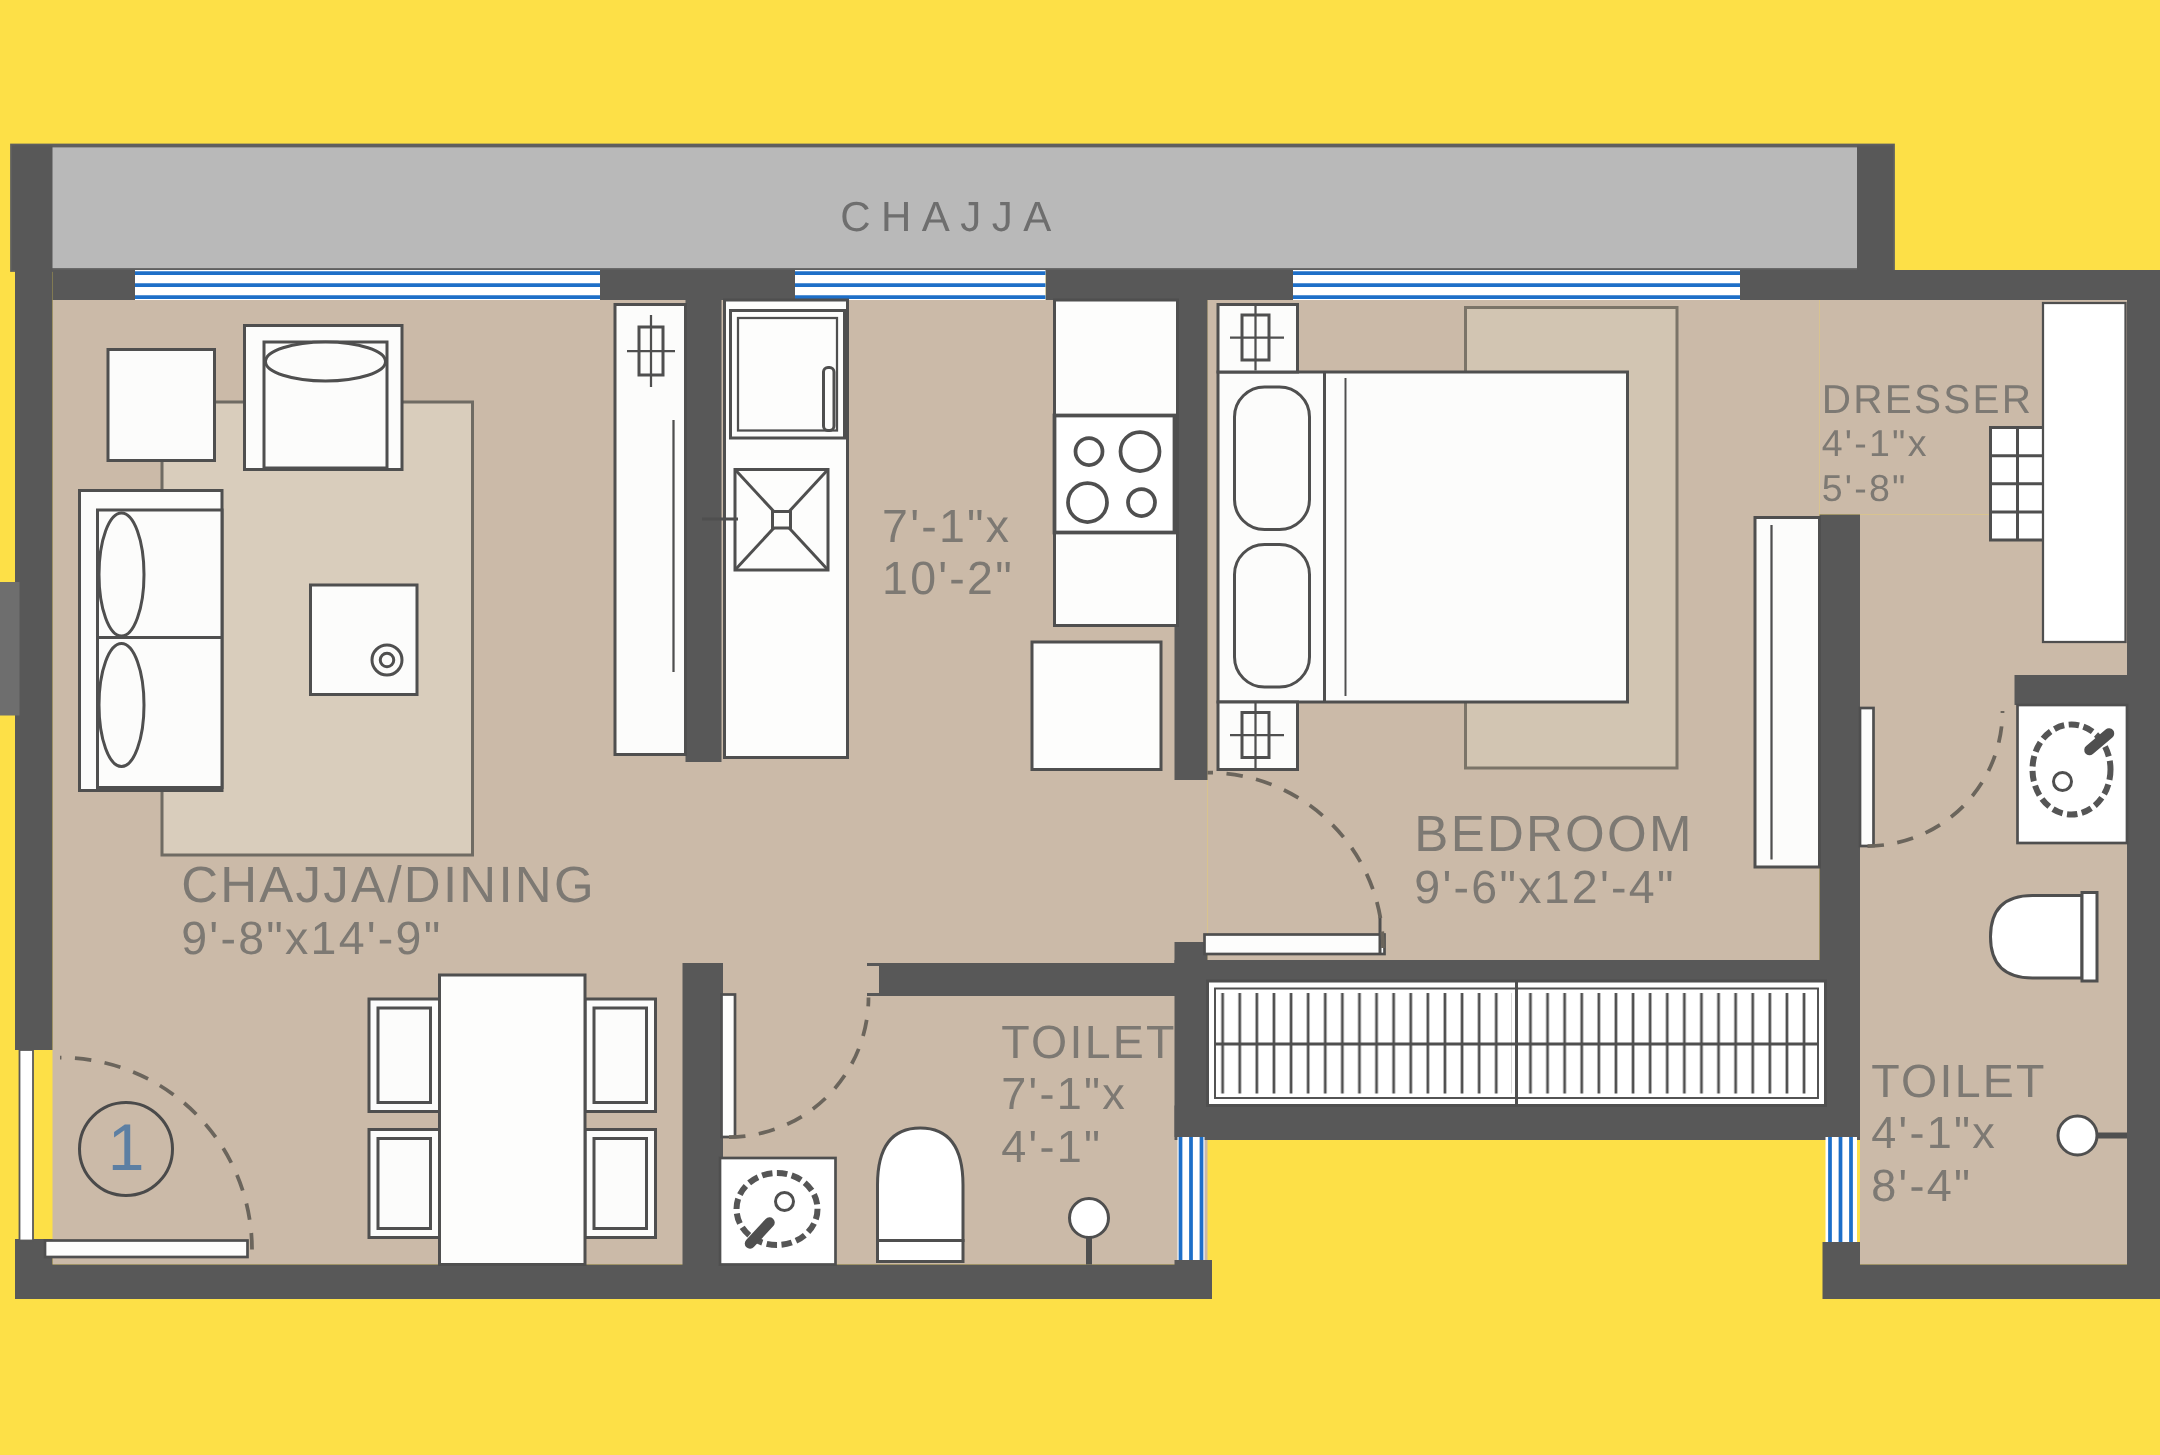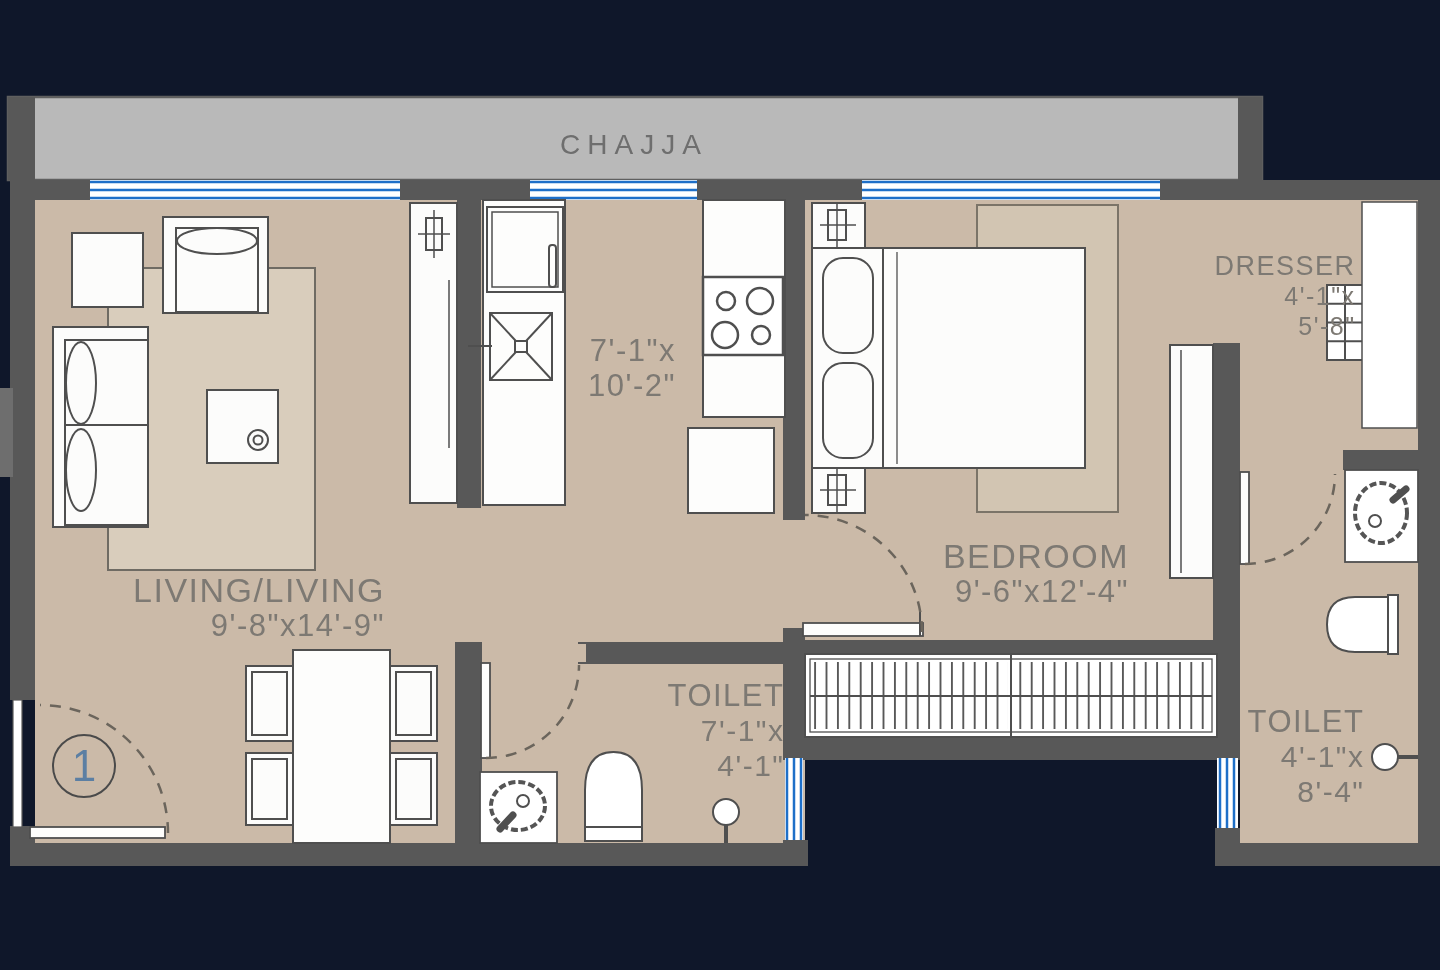--- a/index.html
+++ b/index.html
@@ -1,19 +1,19 @@
 <!DOCTYPE html>
 <html><head>
 <meta charset="utf-8">
 <style>
   html,body{margin:0;padding:0;background:#ffffff;}
-  #plan{position:relative;width:1440px;height:970px;background:#0f172a;overflow:hidden;
+  #plan{position:relative;width:1440px;height:970px;background:#fde047;overflow:hidden;
         font-family:"Liberation Sans",sans-serif;}
   #plan svg{position:absolute;left:0;top:0;}
-  .room-label{position:absolute;transform:translate(-50%,-50%);text-align:right;
+  .room-label{position:absolute;transform:translate(-50%,-50%);text-align:left;
               color:#7d7973;letter-spacing:1.5px;line-height:35px;white-space:nowrap;}
   .rn{font-size:34px;}
   .rd{font-size:31px;}
   .sm .rn{font-size:27px;}
   .sm .rd{font-size:25px;}
   .tl .rn{font-size:31px;}
   .tl .rd{font-size:30px;}
   .chajja-label{position:absolute;transform:translate(-50%,-50%);color:#6e6e6e;
                 font-size:28px;letter-spacing:7px;}
   .unit-marker{position:absolute;left:52px;top:734px;width:60px;height:60px;
@@ -268,21 +268,21 @@
     <g>
       <rect x="1240" y="472" width="9" height="92" fill="#fdfdfc" stroke="#4f4f4f" stroke-width="1.8"></rect>
       <path d="M 1245 564 A 90 90 0 0 0 1335 474" fill="none" stroke="#6b655c" stroke-width="2.5" stroke-dasharray="11 9"></path>
     </g>
   </g>
 </svg>
 
   <div class="chajja-label" style="left:634px;top:145px">CHAJJA</div>
 
   <div class="room-label" style="left:259px;top:608px">
-    <div class="rn">LIVING/LIVING</div>
+    <div class="rn">CHAJJA/DINING</div>
     <div class="rd">9'-8"x14'-9"</div>
   </div>
 
   <div class="room-label" style="left:632px;top:368px">
     <div class="rd">7'-1"x</div>
     <div class="rd">10'-2"</div>
   </div>
 
   <div class="room-label" style="left:1036px;top:574px">
     <div class="rn">BEDROOM</div>

